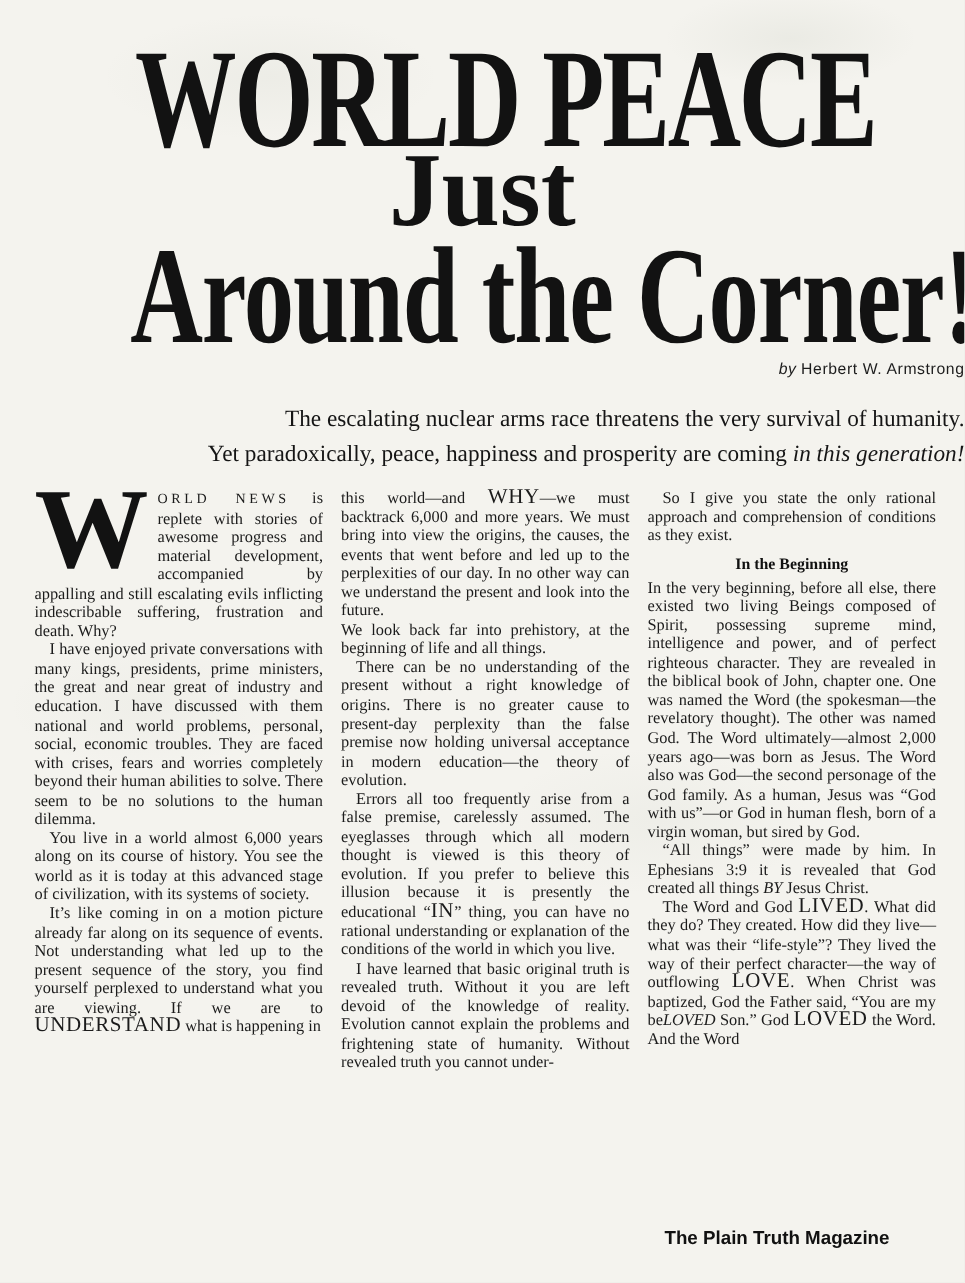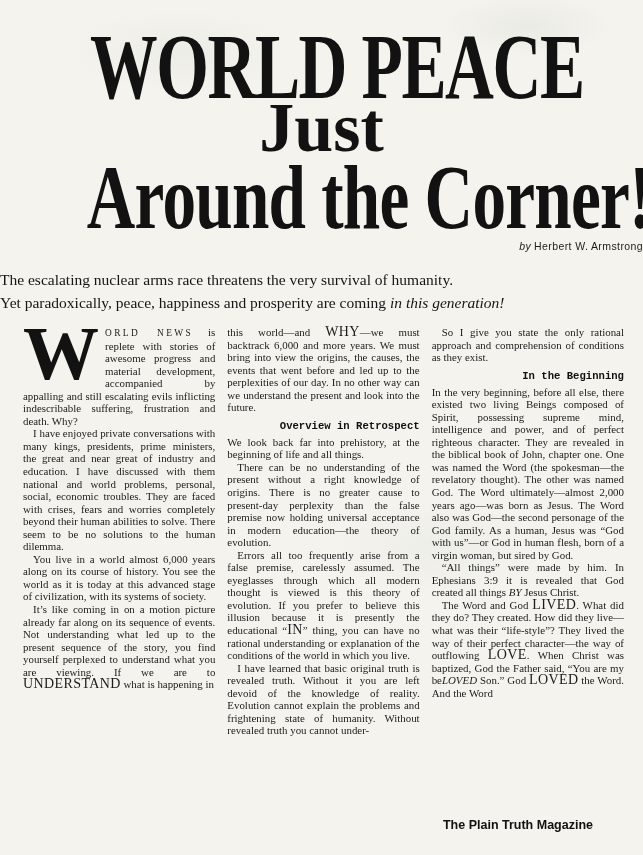--- a/index.html
+++ b/index.html
@@ -31,39 +31,39 @@
   .t3 { top: 151px; font-size: 92px; transform: scaleX(.73); transform-origin: 50% 0; letter-spacing: -1px; }
   .byline {
     position: absolute; top: 240px; left: 0; right: 0;
     margin: 0; text-align: right;
     font-family: "Liberation Sans", sans-serif;
     font-size: 10.5px; letter-spacing: .4px; color: #1c1c1c;
   }
   .byline .by { font-style: italic; margin-right: 3px; }
   .lede {
     position: absolute; top: 269px; left: 0; right: 0;
-    margin: 0; text-align: left;
+    margin: 0; text-align: right;
     font-size: 15.5px; line-height: 22.5px; color: #151515;
   }
   .lede em { font-style: italic; }
   .columns {
     position: absolute; top: 326px; left: 23px; right: 19px;
     display: flex; gap: 12px;
   }
   .col {
     flex: 1 1 0; min-width: 0;
     font-size: 10.9px; line-height: 12.55px;
     text-align: justify; color: #1b1b1b;
   }
   .col p { margin: 0; }
   .col p.indent { text-indent: 10px; }
   .col-heading {
-    font-family: Liberation Mono, monospace;
+    font-family: Liberation Serif, serif;
     font-weight: bold; font-size: 10.6px; line-height: 13px;
-    margin: 6px 0 3px 0; text-align: right; color: #111;
+    margin: 6px 0 3px 0; text-align: center; color: #111;
   }
   .dropcap {
     float: left;
     font-size: 76px; line-height: 50px;
     font-weight: bold; color: #121212;
     margin: 2px 6px 0 0;
   }
   .seg-sc  { font-size: 14px; letter-spacing: .4px; }
   .seg-scw { font-size: 9.4px; letter-spacing: 2.4px; }
   .seg-i   { font-style: italic; }
@@ -93,21 +93,20 @@
 
   <main class="columns">
     <section class="col">
         <p class=""><span class="dropcap">W</span><span class="seg-scw">ORLD NEWS</span><span class="seg-n"> is replete with stories of awesome progress and material development, accompanied by appalling and still escalating evils inflicting indescribable suffering, frustration and death. Why?</span></p>
         <p class="indent"><span class="seg-n">I have enjoyed private conversations with many kings, presidents, prime ministers, the great and near great of industry and education. I have discussed with them national and world problems, personal, social, economic troubles. They are faced with crises, fears and worries completely beyond their human abilities to solve. There seem to be no solutions to the human dilemma.</span></p>
         <p class="indent"><span class="seg-n">You live in a world almost 6,000 years along on its course of history. You see the world as it is today at this advanced stage of civilization, with its systems of society.</span></p>
         <p class="indent"><span class="seg-n">It’s like coming in on a motion picture already far along on its sequence of events. Not understanding what led up to the present sequence of the story, you find yourself perplexed to understand what you are viewing. If we are to </span><span class="seg-sc">UNDERSTAND</span><span class="seg-n"> what is happening in</span></p>
       </section>
     <section class="col">
         <p class=""><span class="seg-n">this world—and </span><span class="seg-sc">WHY</span><span class="seg-n">—we must backtrack 6,000 and more years. We must bring into view the origins, the causes, the events that went before and led up to the perplexities of our day. In no other way can we understand the present and look into the future.</span></p>
-        <h3 class="col-heading">Overview in Retrospect</h3>
         <p class=""><span class="seg-n">We look back far into prehistory, at the beginning of life and all things.</span></p>
         <p class="indent"><span class="seg-n">There can be no understanding of the present without a right knowledge of origins. There is no greater cause to present-day perplexity than the false premise now holding universal acceptance in modern education—the theory of evolution.</span></p>
         <p class="indent"><span class="seg-n">Errors all too frequently arise from a false premise, carelessly assumed. The eyeglasses through which all modern thought is viewed is this theory of evolution. If you prefer to believe this illusion because it is presently the educational “</span><span class="seg-sc">IN</span><span class="seg-n">” thing, you can have no rational understanding or explanation of the conditions of the world in which you live.</span></p>
         <p class="indent"><span class="seg-n">I have learned that basic original truth is revealed truth. Without it you are left devoid of the knowledge of reality. Evolution cannot explain the problems and frightening state of humanity. Without revealed truth you cannot under-</span></p>
       </section>
     <section class="col">
         <p class="indent"><span class="seg-n">So I give you state the only rational approach and comprehension of conditions as they exist.</span></p>
         <h3 class="col-heading">In the Beginning</h3>
         <p class=""><span class="seg-n">In the very beginning, before all else, there existed two living Beings composed of Spirit, possessing supreme mind, intelligence and power, and of perfect righteous character. They are revealed in the biblical book of John, chapter one. One was named the Word (the spokesman—the revelatory thought). The other was named God. The Word ultimately—almost 2,000 years ago—was born as Jesus. The Word also was God—the second personage of the God family. As a human, Jesus was “God with us”—or God in human flesh, born of a virgin woman, but sired by God.</span></p>
         <p class="indent"><span class="seg-n">“All things” were made by him. In Ephesians 3:9 it is revealed that God created all things </span><span class="seg-i">BY</span><span class="seg-n"> Jesus Christ.</span></p>

